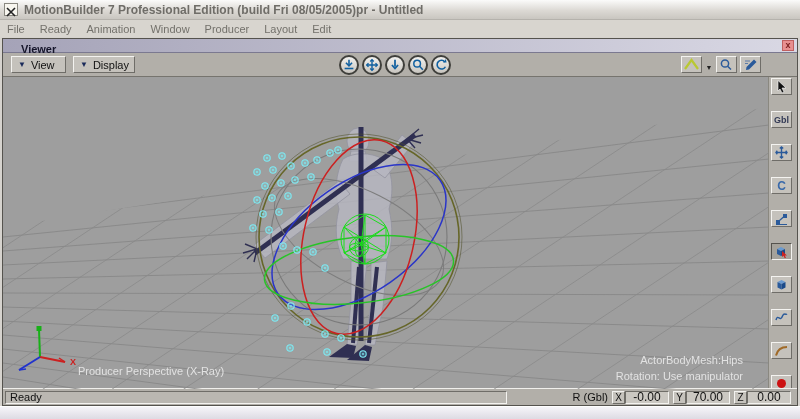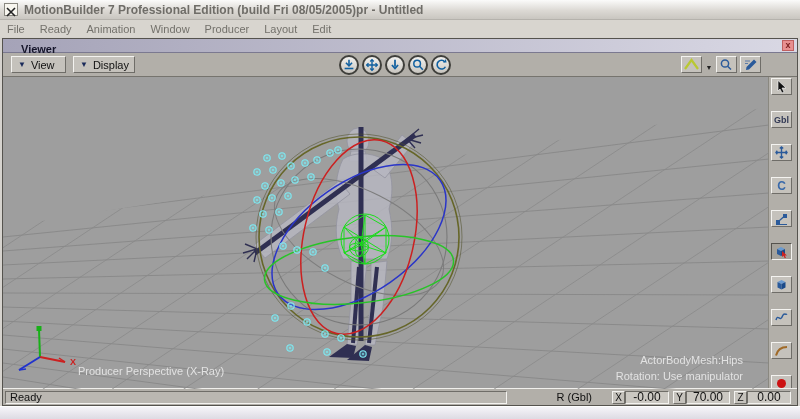--- a/index.html
+++ b/index.html
@@ -48,21 +48,21 @@
   .tool-btn.pressed{background:#a5a29b;border-color:#55534e #f4f3f0 #f4f3f0 #55534e;}
   .tb-label{font-size:9px;font-weight:bold;color:#333a55;}
   .tb-c{font-size:12px;font-weight:bold;color:#3a6aaa;line-height:10px;}
 
   
   .statusbar{height:17px;background:#b2afa9;border-top:1px solid #f0efec;display:flex;align-items:center;
     padding:0 6px 0 2px;font-size:11px;color:#111;flex:none;}
   .ready-field{width:502px;height:13px;border:1px solid;border-color:#6f6d68 #f4f3f0 #f4f3f0 #6f6d68;
     background:#bab7b1;padding:0 4px;line-height:11px;}
   .sb-spacer{flex:1;}
-  .rot-label{margin-right:16px;white-space:nowrap;}
+  .rot-label{margin-right:0;white-space:nowrap;}
   .ax-group{display:flex;align-items:center;margin-left:4px;}
   .axbtn{width:13px;height:13px;background:#c5c2bc;border:1px solid;border-color:#f4f3f0 #6f6d68 #6f6d68 #f4f3f0;
     font-size:10px;text-align:center;line-height:11px;color:#111;}
   .axval{width:44px;height:13px;background:#cbc8c2;border:1px solid;border-color:#6f6d68 #f4f3f0 #f4f3f0 #6f6d68;
     font-size:12px;text-align:center;line-height:11px;color:#111;}
 
   .bottom-strip{position:absolute;left:0;right:0;bottom:0;height:13px;
     background:linear-gradient(#f6f5f9,#dddbe3);border-top:1px solid #ffffff;}
 
   svg text{font-family:"Liberation Sans",sans-serif;}

